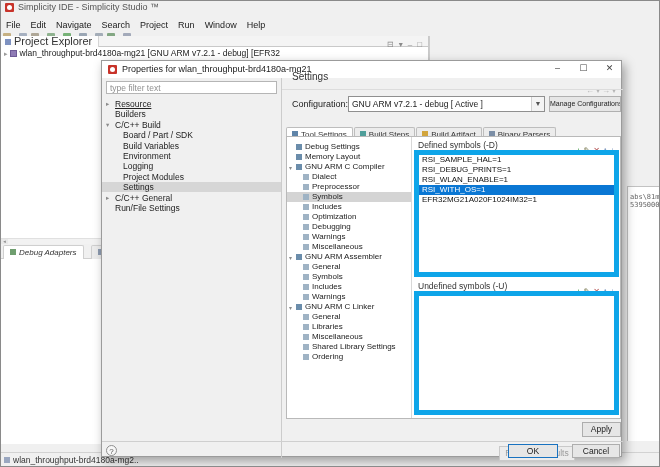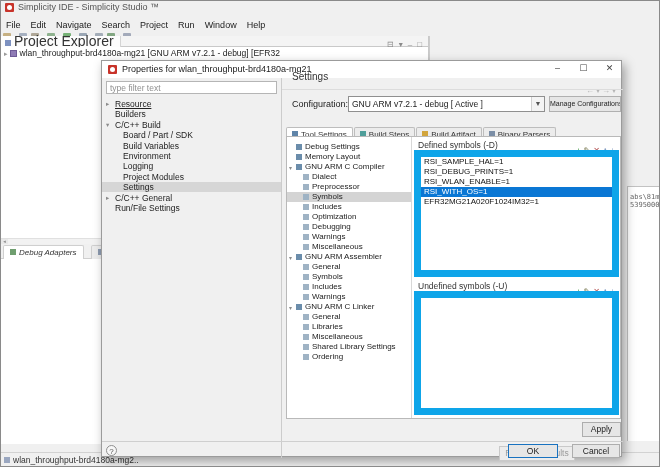--- a/index.html
+++ b/index.html
@@ -17,21 +17,21 @@
   #menubar { position:absolute; left:0; top:13px; width:660px; height:13px; background:#f0f0f0; }
   .menu-item { display:inline-block; padding:0 5px; font-size:9px; line-height:13px; color:#222; cursor:default; }
 
   #toolbar { position:absolute; left:2px; top:26px; width:656px; height:9px; }
   .tb-btn { display:inline-flex; align-items:center; margin-right:4px; height:9px; }
   .tb-glyph { width:8px; height:8px; border-radius:1px; opacity:.75; }
   .tb-caret { font-size:6px; color:#777; margin-left:1px; line-height:8px; }
 
   
   #pe-header { position:absolute; left:0; top:35px; width:428px; height:11px; background:#f4f4f4; border-bottom:1px solid #c9c9c9; border-right:1px solid #c9c9c9;}
-  #pe-tab { position:absolute; left:0; top:0; height:11px; padding:0 6px 0 4px; background:#fdfdfd; border-right:1px solid #d4d4d4; font-size:14px; line-height:11px; color:#333; }
+  #pe-tab { position:absolute; left:0; top:0; height:11px; padding:0 6px 0 4px; background:#fdfdfd; border-right:1px solid #d4d4d4; font-size:11px; line-height:11px; color:#333; }
   #pe-tab .mini-icon { display:inline-block; width:6px; height:6px; background:#7d91c0; margin-right:3px; }
   #pe-header-icons { position:absolute; right:6px; top:0; height:11px; line-height:11px; }
   #pe-header-icons span { font-size:8px; color:#8a8a8a; margin-left:5px; }
 
   #pe-body { position:absolute; left:0; top:46px; width:428px; height:191px; background:#fff; border-right:1px solid #c9c9c9; }
   #pe-item { position:absolute; left:0; top:1px; width:100%; height:11px; font-size:8.5px; line-height:11px; color:#222; white-space:nowrap; overflow:hidden; }
   #pe-item .expander { color:#9a9a9a; font-size:7px; margin:0 2px 0 3px; }
   #pe-item .proj-icon { display:inline-block; width:7px; height:7px; background:#8f7bb5; border:1px solid #6e5a96; margin-right:3px; vertical-align:-1px; }
 
   #pe-hscroll { position:absolute; left:0; top:237px; width:428px; height:6px; background:#f2f2f2; border-top:1px solid #e0e0e0; border-right:1px solid #c9c9c9;}
@@ -97,21 +97,21 @@
   #tool-tree { position:absolute; left:0; top:0; width:124px; height:281px; overflow:hidden; }
   .tt-row { position:absolute; left:0; width:124px; height:10px; font-size:8px; line-height:10px; color:#222; white-space:nowrap; cursor:default; }
   .tt-row.selected { background:#d4d4d4; }
   .tt-row .arrow { position:absolute; font-size:6px; color:#8c8c8c; top:1px; }
   .tt-icon { display:inline-block; width:6px; height:6px; margin-right:3px; vertical-align:-0.5px; }
   #tool-sash { position:absolute; left:124px; top:0; width:1px; height:281px; background:#d8d8d8; }
 
   .group-label { position:absolute; font-size:8.5px; color:#333; white-space:nowrap; }
   .list-toolbar { position:absolute; height:9px; }
   .list-toolbar span { font-size:8px; line-height:9px; margin-left:3px; }
-  .symbol-list { position:absolute; left:127px; width:205px; background:#fff; border:7px solid #0ea5e9; overflow:hidden; }
+  .symbol-list { position:absolute; left:127px; width:205px; background:#fff; border:5px solid #0ea5e9; overflow:hidden; }
   .sym-row { height:10px; font-size:8px; line-height:10px; color:#111; padding-left:3px; white-space:nowrap; }
   .sym-row.selected { background:#0a77d4; color:#fff; }
 
   
   #btn-restore { position:absolute; left:397px; top:361px; width:76px; height:15px; background:#ececec; border:1px solid #c9c9c9; font-size:8.5px; text-align:center; line-height:13px; color:#9b9b9b;margin-top:24px; }
   #btn-apply { position:absolute; left:480px; top:361px; width:39px; height:15px; background:#e6e6e6; border:1px solid #adadad; font-size:8.5px; text-align:center; line-height:13px; color:#222; }
   #dlg-footer-rule { position:absolute; left:0; top:380px; width:521px; height:1px; background:#cfcfcf; }
   #btn-help { position:absolute; left:4px; top:384px; width:11px; height:11px; border:1px solid #8f8f8f; border-radius:50%; font-size:8px; line-height:11px; text-align:center; color:#555; background:#f7f7f7; }
   #btn-ok { position:absolute; left:406px; top:383px; width:50px; height:14px; background:#e6e6e6; border:1px solid #1872c0; font-size:8.5px; text-align:center; line-height:12px; color:#222; }
   #btn-cancel { position:absolute; left:470px; top:383px; width:48px; height:14px; background:#e6e6e6; border:1px solid #adadad; font-size:8.5px; text-align:center; line-height:12px; color:#222; }

